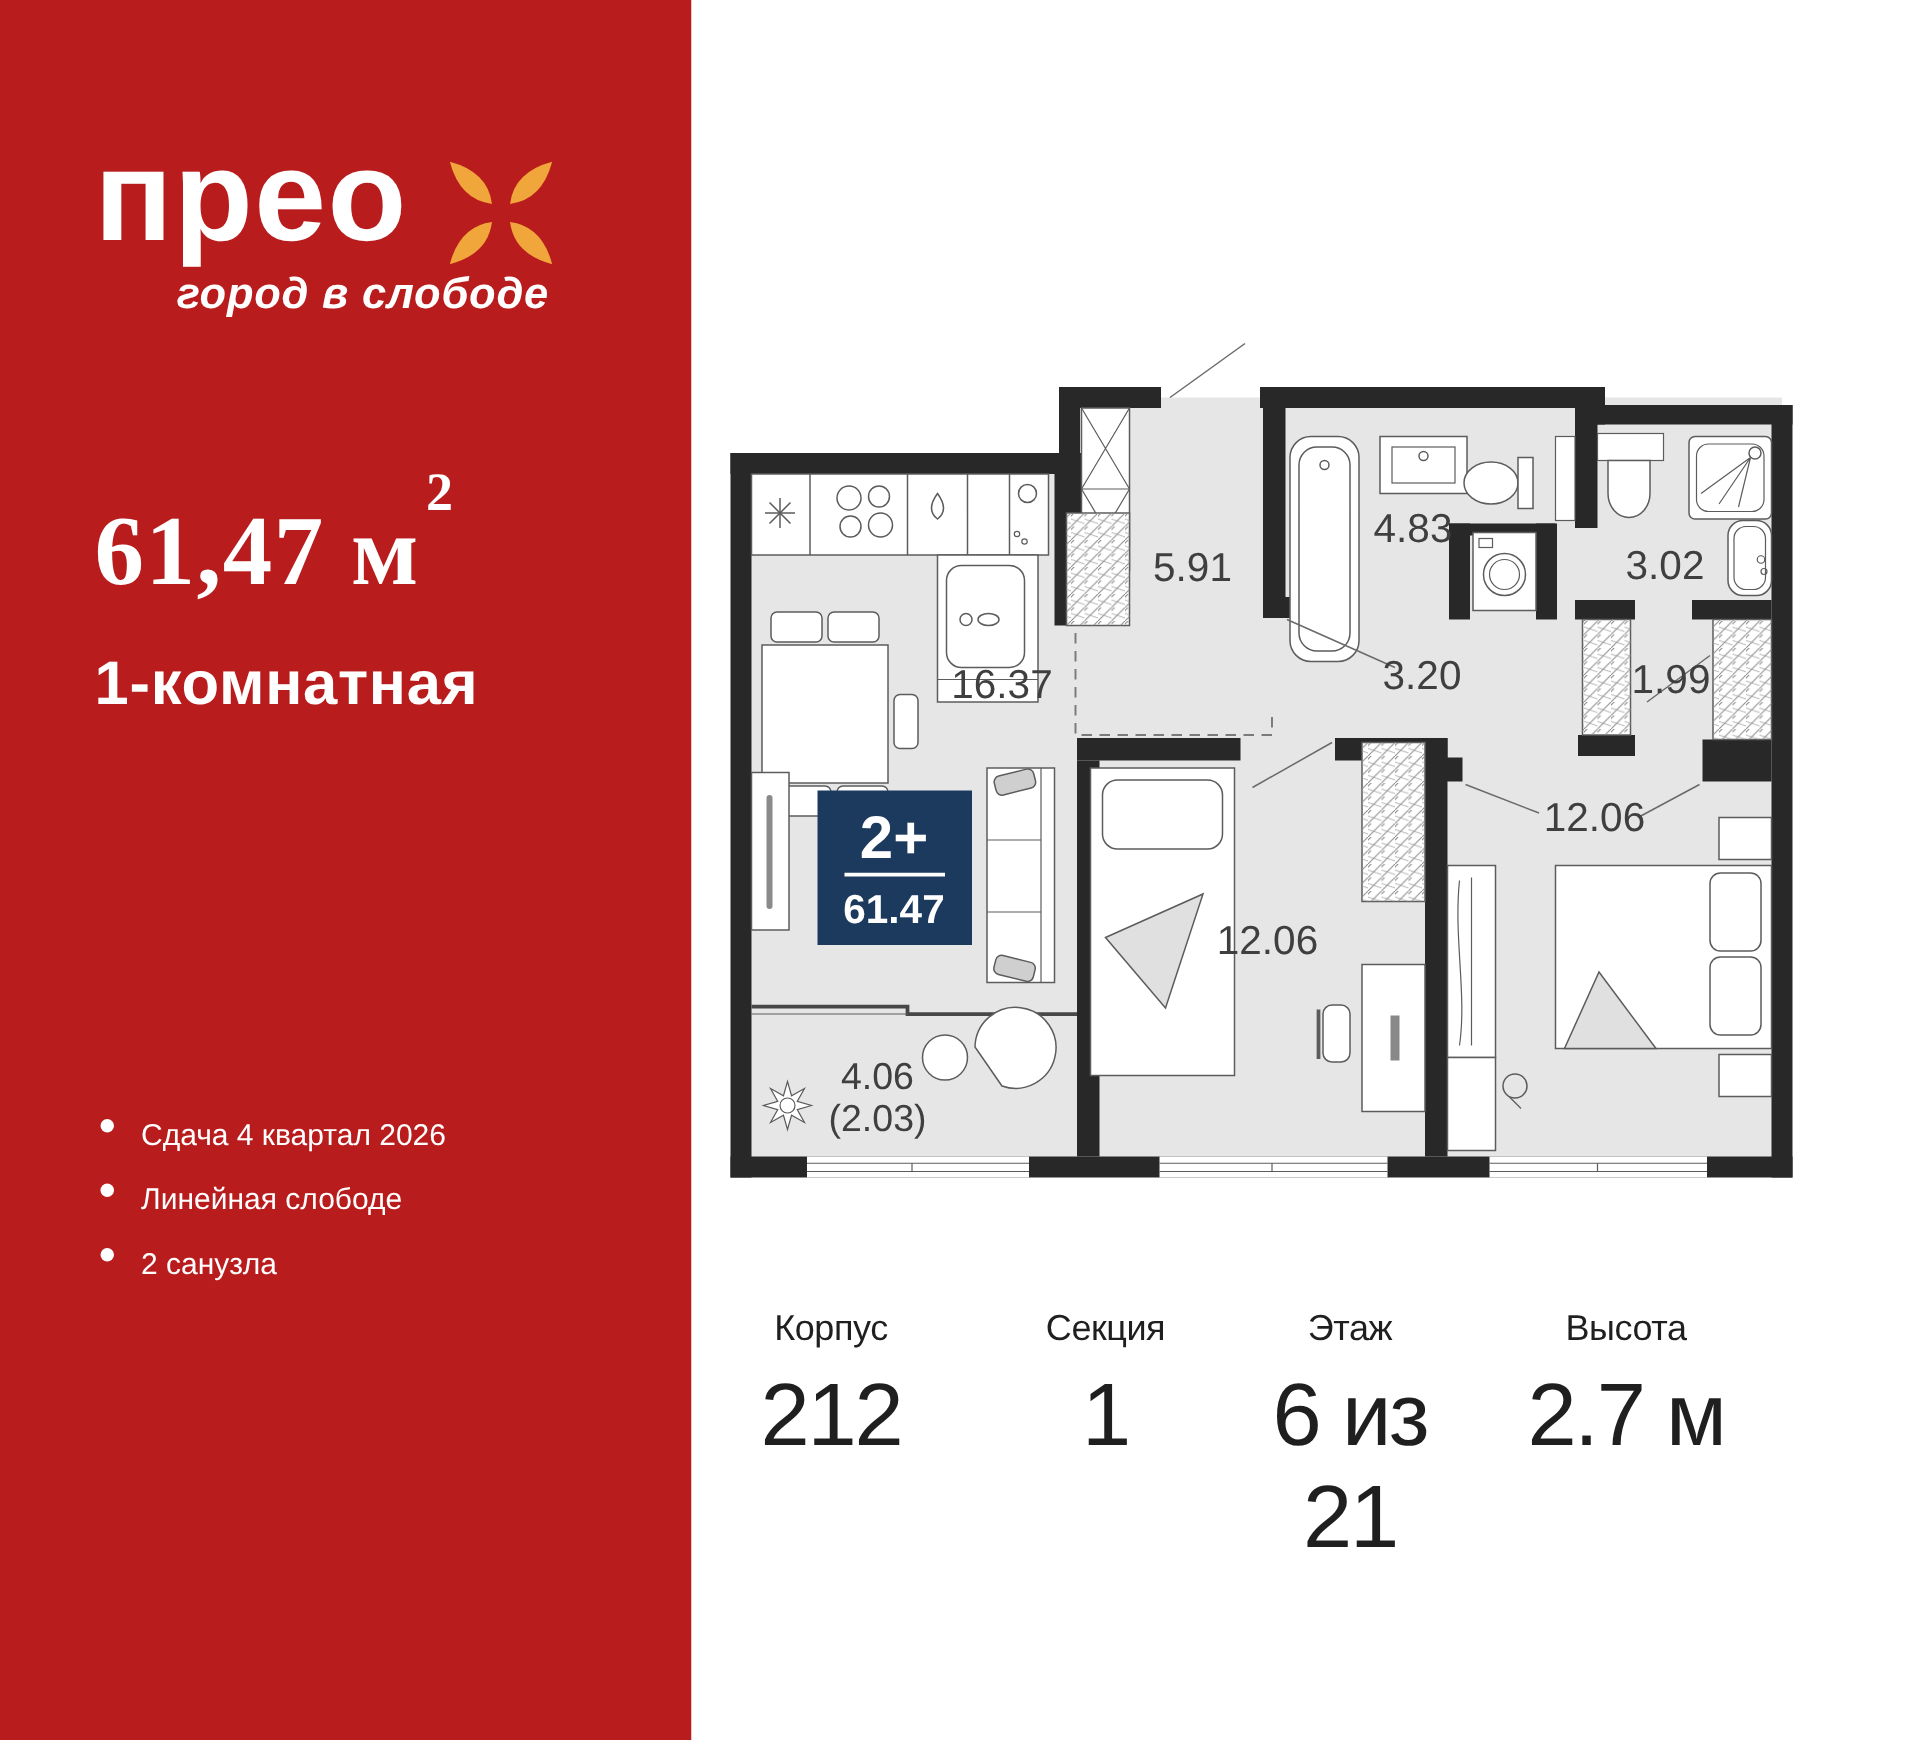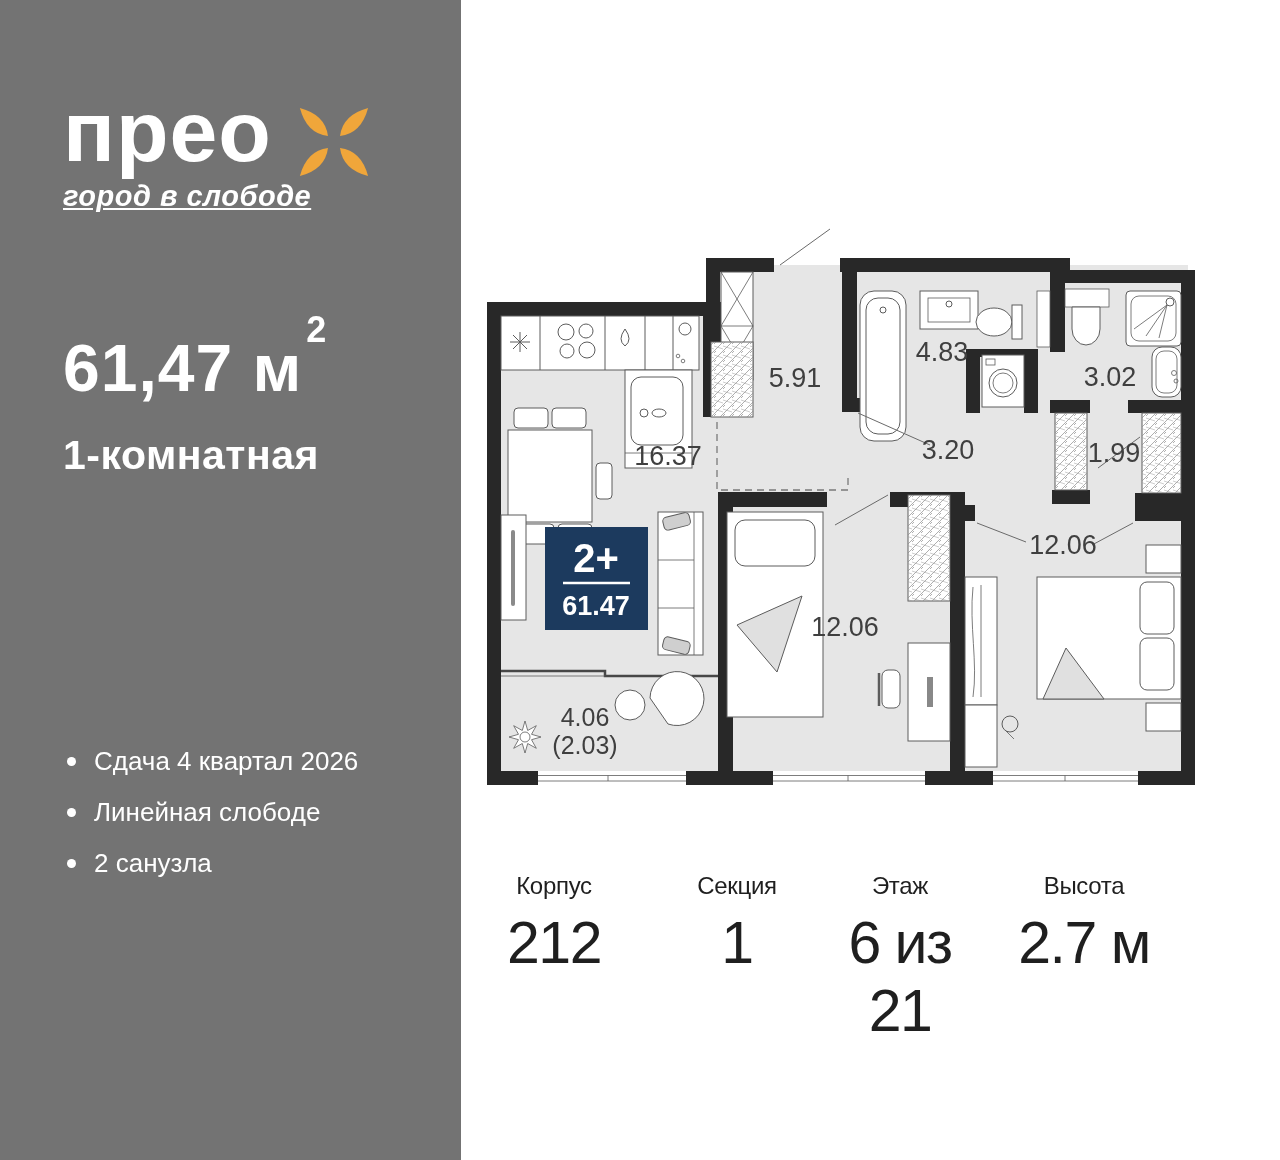--- a/index.html
+++ b/index.html
@@ -1,29 +1,29 @@
 <!DOCTYPE html>
 <html><head>
 <meta charset="utf-8">
 <style>
   * { margin:0; padding:0; box-sizing:border-box; }
   html,body { width:1280px; height:1160px; background:#fff; font-family:"Liberation Sans", sans-serif; overflow:hidden; }
   .page { position:relative; width:1280px; height:1160px; }
 
   
-  .sidebar { position:absolute; left:0; top:0; width:461px; height:1160px; background:#737373; color:#fff; }
+  .sidebar { position:absolute; left:0; top:0; width:461px; height:1160px; background:#b91c1c; color:#fff; }
   .logo-row { position:absolute; left:63px; top:88px; display:flex; align-items:flex-start; }
   .brand { font-size:86px; font-weight:700; letter-spacing:1px; line-height:1; }
   .flower { margin-left:10px; margin-top:2px; }
-  .tagline { position:absolute; left:63px; top:180px; width:303px; text-align:left; font-size:29px; font-style:italic; font-weight:600; letter-spacing:0.5px;text-decoration:underline; }
-  .area-line { position:absolute; left:63px; top:330px; font-size:66px; font-weight:700; letter-spacing:1px; }
+  .tagline { position:absolute; left:63px; top:180px; width:303px; text-align:right; font-size:29px; font-style:italic; font-weight:600; letter-spacing:0.5px; }
+  .area-line { position:absolute; left:63px; top:330px; font-size:66px; font-weight:700; letter-spacing:1px;font-family:Liberation Serif, serif; }
   .area-line sup { font-size:36px; position:relative; top:-26px; left:4px; font-weight:700; }
   .apt-type { position:absolute; left:63px; top:432px; font-size:41px; font-weight:600; letter-spacing:0.5px; }
   .features { position:absolute; left:67px; top:746px; list-style:none; }
-  .features li { display:flex; align-items:center; margin-bottom:20px; font-size:26px; font-weight:400; }
+  .features li { display:flex; align-items:flex-start; margin-bottom:20px; font-size:20px; font-weight:400; }
   .features li .dot { width:9px; height:9px; border-radius:50%; background:#fff; margin-right:18px; flex:0 0 auto; }
 
   
   .content { position:absolute; left:461px; top:0; width:819px; height:1160px; background:#fff; }
   .plan-wrap { position:absolute; left:19px; top:225px; width:720px; height:590px; }
 
   .info-row { position:absolute; left:0; top:872px; width:819px; height:100px; color:#1f1f1f; }
   .info-col { position:absolute; text-align:center; }
   .info-col .lbl { font-size:24px; font-weight:400; letter-spacing:-0.3px; }
   .info-col .val { font-size:59px; font-weight:400; letter-spacing:-1.5px; margin-top:9px; }

